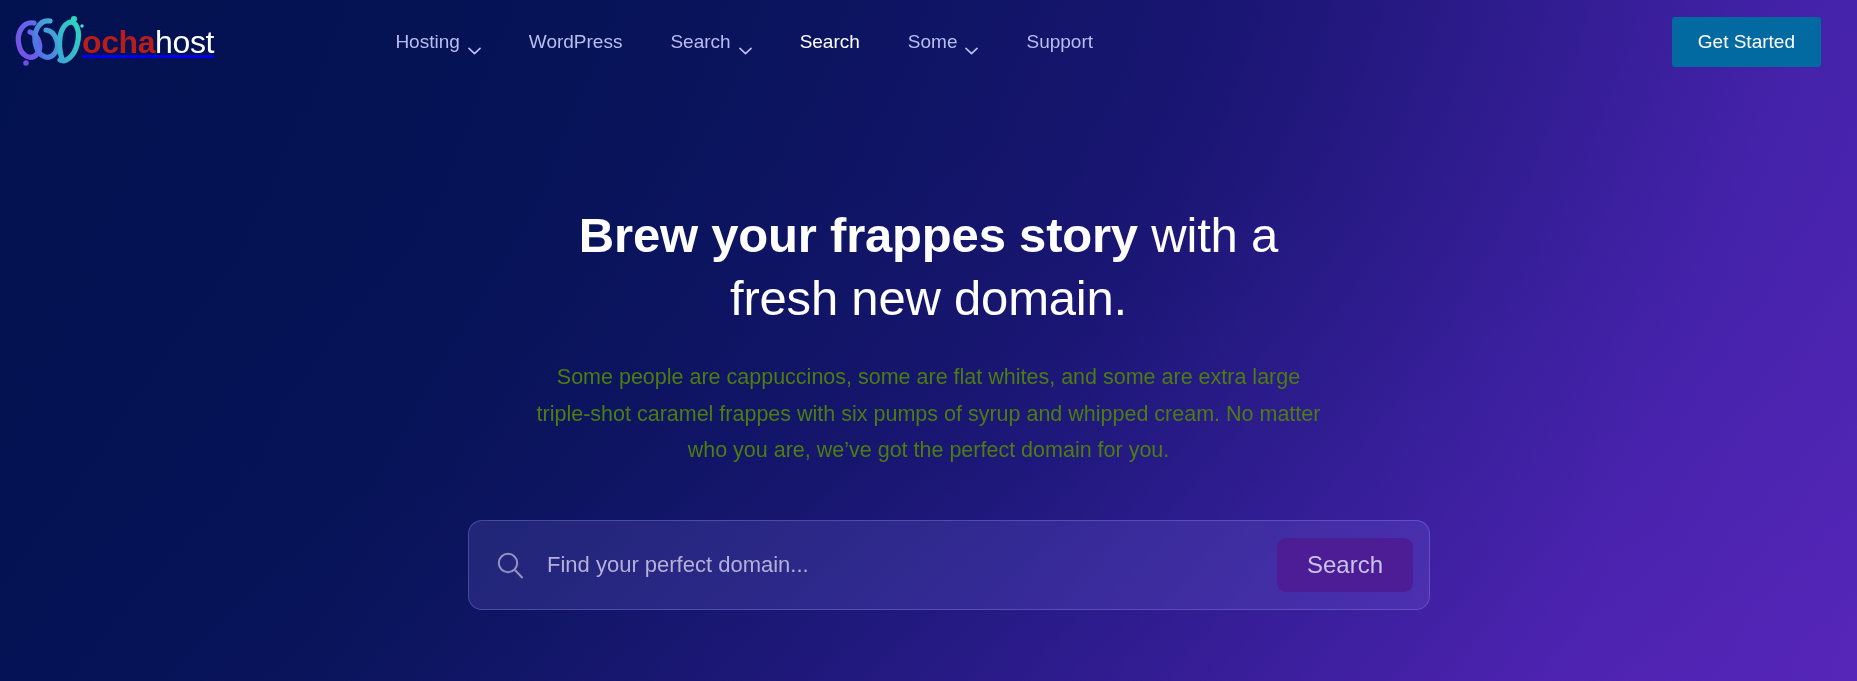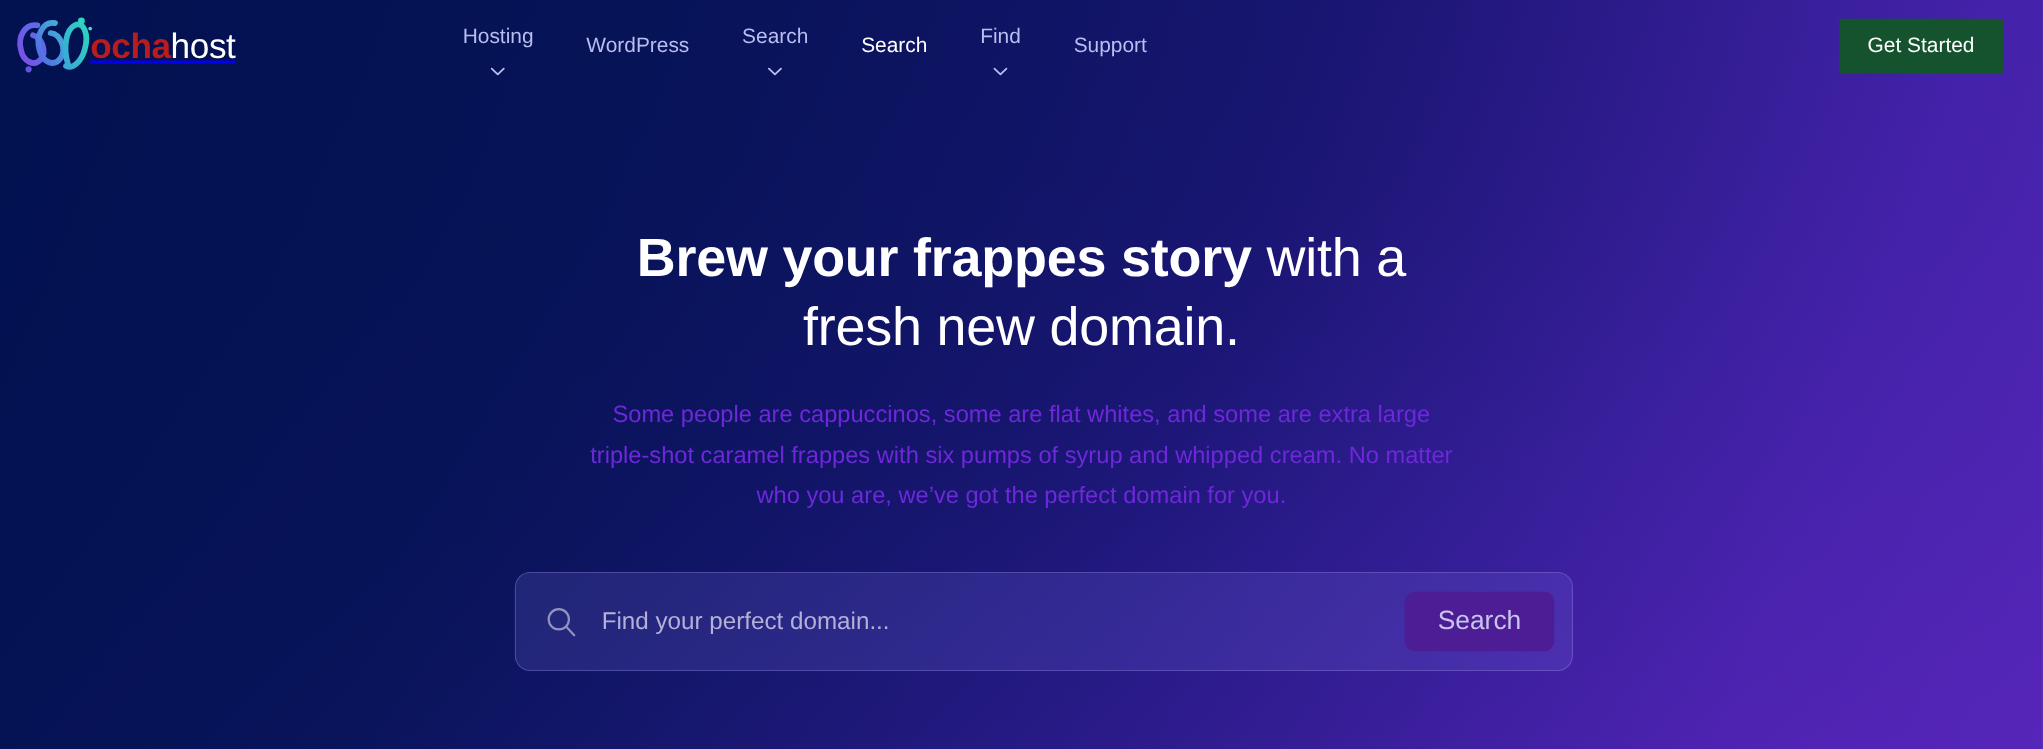--- a/index.html
+++ b/index.html
@@ -46,28 +46,28 @@
   nav.main-nav{
     display:flex; align-items:center; gap:0px;
     margin-left:auto; margin-right:auto;
     transform:translateX(-80px);
   }
   .nav-item{
     display:flex; align-items:center; gap:8px;
     padding:8px 24px;
     font-size:19px;
     color:#b9bdf0;
-    cursor:pointer; white-space:nowrap;flex-direction:column;
+    cursor:pointer; white-space:nowrap;
   }
   .nav-item.active{ color:#ffffff; }
   .chev{ display:inline-block; width:13px; height:8px; }
 
   .cta-btn{
     margin-left:auto;
-    background:#14532d;
+    background:#0369a1;
     color:#ffffff;
     font-size:19px;
     padding:14px 26px;
     border:none; border-radius:3px;
     cursor:pointer;
     white-space:nowrap;
     margin-right:4px;
   }
 
   
@@ -87,21 +87,21 @@
   }
   h1.hero-title .strong{ font-weight:800; }
 
   p.hero-sub{
     width:790px;
     margin-top:30px;
     text-align:center;
     font-size:21.5px;
     line-height:1.68;
     font-weight:400;
-    color:#6d28d9;
+    color:#4d7c0f;
   }
 
   
   .search-bar{
     margin-top:52px;
     width:962px;
     height:90px;
     border-radius:14px;
     background:rgba(122,108,224,0.20);
     border:1px solid rgba(160,150,235,0.32);
@@ -196,21 +196,21 @@
               <path d="M1 1.4 L6.5 6.6 L12 1.4" fill="none" stroke="#b9bdf0" stroke-width="1.7" stroke-linecap="round" stroke-linejoin="round"></path>
             </svg>
         </span>
       </div>
 
       <div class="nav-item active">
         <span>Search</span>
       </div>
 
       <div class="nav-item">
-        <span>Find</span>
+        <span>Some</span>
         <span class="chev">
           <svg viewBox="0 0 13 8" width="13" height="8">
               <path d="M1 1.4 L6.5 6.6 L12 1.4" fill="none" stroke="#b9bdf0" stroke-width="1.7" stroke-linecap="round" stroke-linejoin="round"></path>
             </svg>
         </span>
       </div>
 
       <div class="nav-item">
         <span>Support</span>
       </div>

